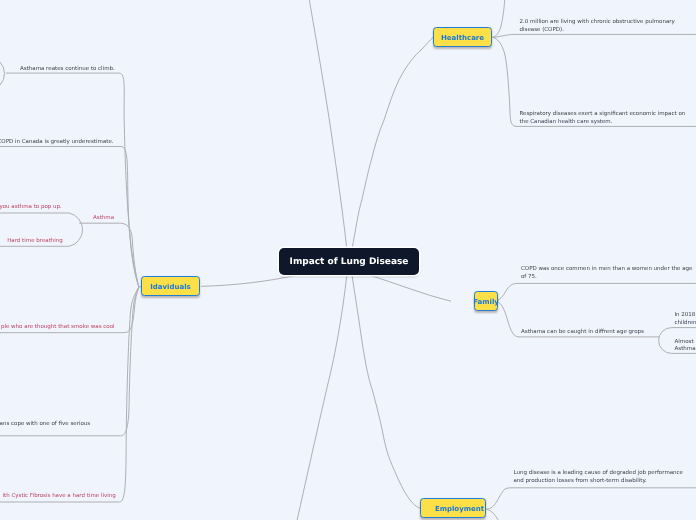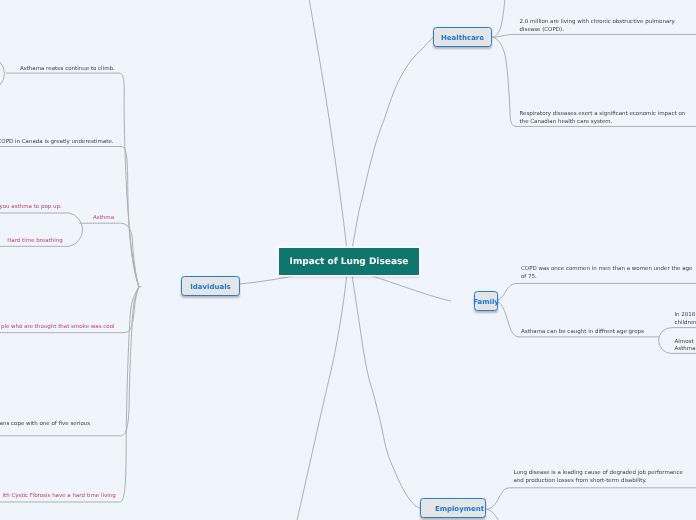--- a/index.html
+++ b/index.html
@@ -2,24 +2,24 @@
 <html><head>
 <meta charset="utf-8">
 <style>
   html,body{margin:0;padding:0;}
   body{width:696px;height:520px;overflow:hidden;background:#f0f4fd;
        font-family:"DejaVu Sans",sans-serif;-webkit-font-smoothing:antialiased;text-rendering:geometricPrecision;}
   #stage{position:relative;width:696px;height:520px;overflow:hidden;}
   svg#links{position:absolute;left:0;top:0;width:696px;height:520px;overflow:visible;}
   svg#links path{fill:none;stroke:#aeafb3;stroke-width:1;shape-rendering:geometricPrecision;}
   .node{position:absolute;box-sizing:border-box;white-space:nowrap;}
-  .root{background:#0f766e;color:#fff;border-radius:0;font-weight:bold;
+  .root{background:#0f172a;color:#fff;border-radius:5px;font-weight:bold;
         font-size:9px;display:flex;align-items:center;justify-content:center;
         box-shadow:0 0 0 1.6px #fff, 0 1.5px 2.5px rgba(0,0,0,.22);}
-  .lvl1{background:#e5e5e5;border:1.5px solid #1f7fd8;border-radius:3.5px;color:#1878dc;
+  .lvl1{background:#fde047;border:1.5px solid #1f7fd8;border-radius:3.5px;color:#1878dc;
         font-weight:bold;font-size:7px;display:flex;align-items:center;justify-content:center;
         padding-top:1px;box-shadow:0 1.5px 2px rgba(90,70,50,.35);}
   .leaf{position:absolute;font-size:5.5px;color:#393e4a;line-height:1.45;white-space:pre;}
   .leaf.red{color:#c0405f;}
 </style>
 </head>
 <body>
 
 <div id="stage">
   <svg id="links" viewBox="0 0 696 520">
@@ -59,21 +59,21 @@
 
     <path d="M-20,56.8 L-11,56.8 A16.8,16.8 0 0 1 -11,90.3 L-20,90.3"></path>
 
   </svg>
 
   <div class="node root" style="left:279px;top:248px;width:140px;height:27px;">Impact of Lung Disease</div>
 
   <div class="node lvl1" style="left:433px;top:27px;width:59px;height:20px;">Healthcare</div>
   <div class="node lvl1" style="left:474px;top:291px;width:24px;height:20px;">Family</div>
   <div class="node lvl1" style="left:420px;top:498px;width:66px;height:20px;padding-left:13px;">Employment</div>
-  <div class="node lvl1" style="left:141px;top:276px;width:59px;height:20px;margin-left:40px;">Idaviduals</div>
+  <div class="node lvl1" style="left:141px;top:276px;width:59px;height:20px;">Idaviduals</div>
 
   <div class="leaf" style="left:519.5px;top:19px;">2.0 million are living with chronic obstructive pulmonary
 disease (COPD).</div>
   <div class="leaf" style="left:519.5px;top:111px;">Respiratory diseases exert a significant economic impact on
 the Canadian health care system.</div>
 
   <div class="leaf" style="left:521px;top:266px;">COPD was once commen in men than a women under the age
 of 75.</div>
   <div class="leaf" style="left:521px;top:328.5px;">Asthama can be caught in diffrent age grops</div>
   <div class="leaf" style="left:674.5px;top:312px;">In 2018

